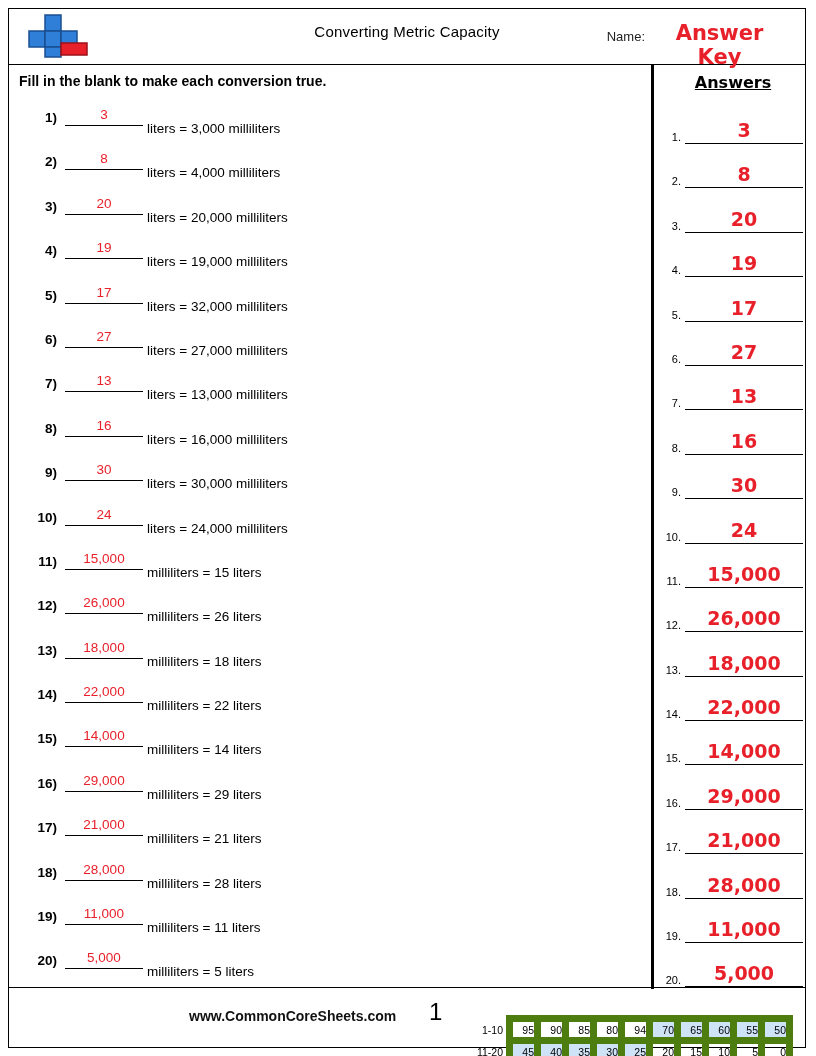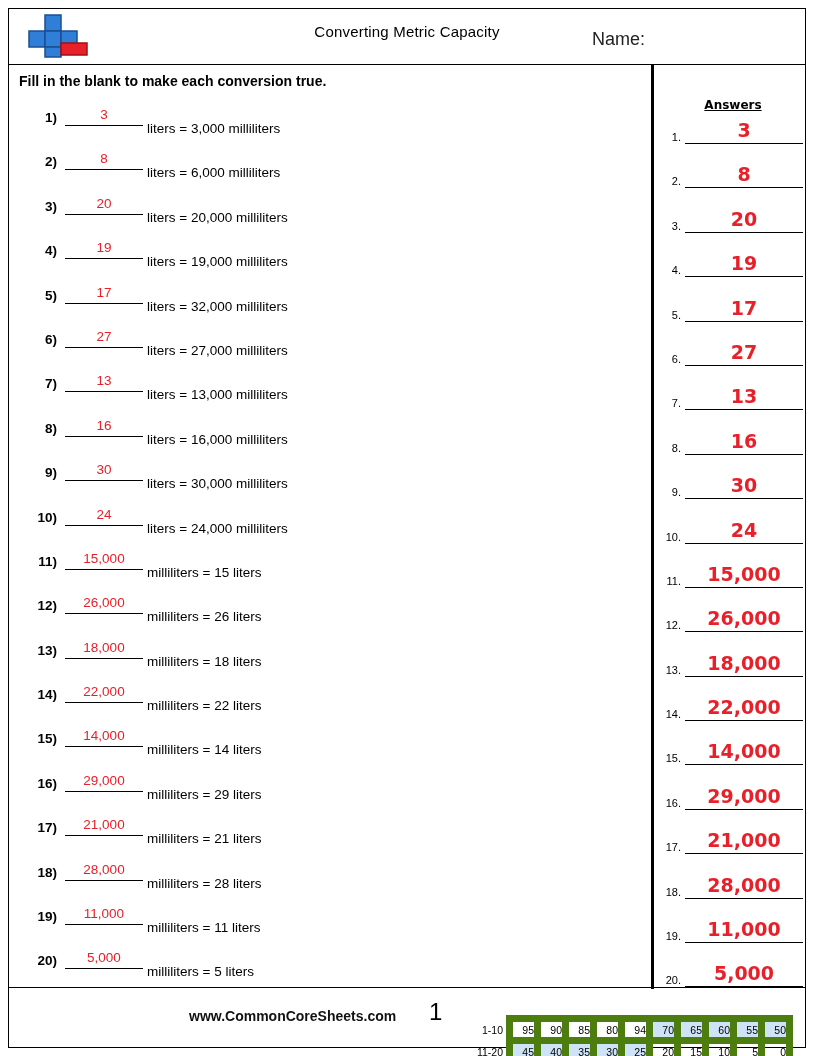--- a/index.html
+++ b/index.html
@@ -47,21 +47,21 @@
     top: 14px;
     width: 100%;
     text-align: center;
     font-size: 15px;
     letter-spacing: 0.2px;
   }
   .name-label {
     position: absolute;
     right: 160px;
     top: 20px;
-    font-size: 18px;
+    font-size: 13px;
     color: #222;
   }
   .answer-key {
     position: absolute;
     right: 18px;
     top: 12px;
     width: 135px;
     text-align: center;
     color: #e8202a;
     font-weight: bold;
@@ -124,25 +124,24 @@
     top: 20px;
     font-size: 13.5px;
   }
   
   .answers-head {
     position: absolute;
     left: 650px;
     top: 64px;
     width: 148px;
     text-align: center;
-    font-size: 12px;
+    font-size: 16px;
     font-weight: bold;
     text-decoration: underline;
     font-family: "DejaVu Sans", sans-serif;
-    margin-top: 25px;
   }
   .answers {
     position: absolute;
     left: 650px;
     top: 108px;
     width: 148px;
   }
   .answer-row {
     position: relative;
     height: 44.4px;
@@ -243,36 +242,37 @@
         <rect x="26" y="2" width="16" height="16" fill="#2f7fd8" stroke="#1a4f91" stroke-width="1.5"></rect>
         <rect x="10" y="18" width="16" height="16" fill="#2f7fd8" stroke="#1a4f91" stroke-width="1.5"></rect>
         <rect x="26" y="18" width="16" height="16" fill="#2f7fd8" stroke="#1a4f91" stroke-width="1.5"></rect>
         <rect x="42" y="18" width="16" height="16" fill="#2f7fd8" stroke="#1a4f91" stroke-width="1.5"></rect>
         <rect x="26" y="34" width="16" height="10" fill="#2f7fd8" stroke="#1a4f91" stroke-width="1.5"></rect>
         <rect x="42" y="30" width="26" height="12" fill="#e8202a" stroke="#9c1218" stroke-width="1.5"></rect>
       </svg>
     </div>
     <div class="title">Converting Metric Capacity</div>
     <div class="name-label">Name:</div>
+    <div class="answer-key">Answer Key</div>
   </div>
 
   <div class="vdivider"></div>
 
   <div class="instructions">Fill in the blank to make each conversion true.</div>
 
   <div class="problems">
     <div class="problem">
       <span class="pnum">1)</span>
       <span class="blank">3</span>
       <span class="ptext">liters = 3,000 milliliters</span>
     </div>
     <div class="problem">
       <span class="pnum">2)</span>
       <span class="blank">8</span>
-      <span class="ptext">liters = 6,000 milliliters</span>
+      <span class="ptext">liters = 4,000 milliliters</span>
     </div>
     <div class="problem">
       <span class="pnum">3)</span>
       <span class="blank">20</span>
       <span class="ptext">liters = 20,000 milliliters</span>
     </div>
     <div class="problem">
       <span class="pnum">4)</span>
       <span class="blank">19</span>
       <span class="ptext">liters = 19,000 milliliters</span>

